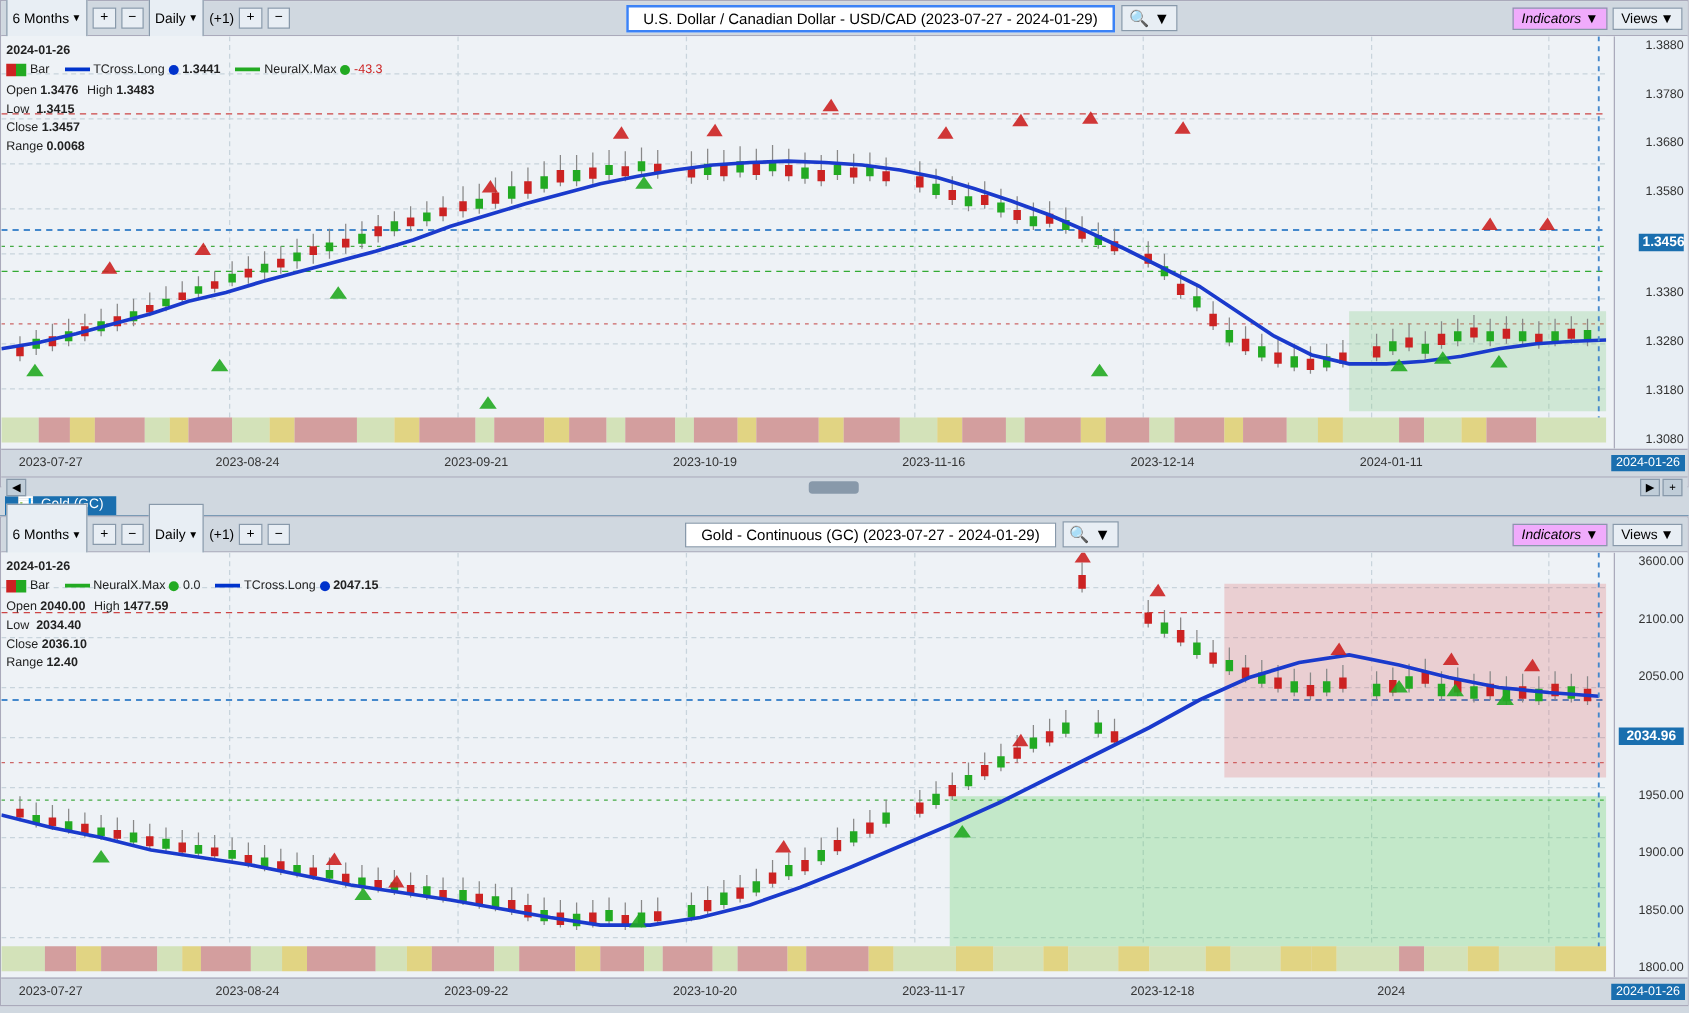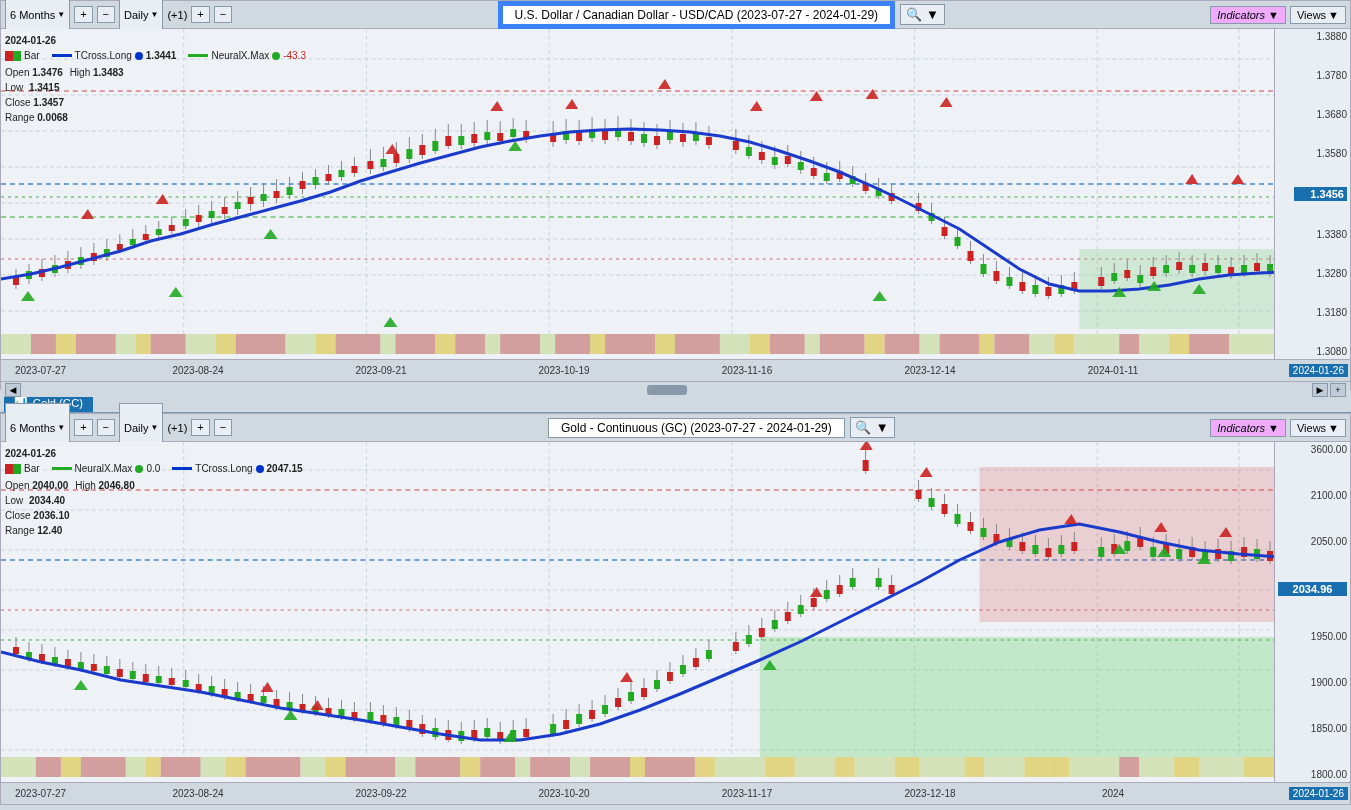--- a/index.html
+++ b/index.html
@@ -16,21 +16,21 @@
     .views-btn { background: #e8eef4; border: 1px solid #8899aa; padding: 2px 6px; font-size: 11px; cursor: pointer; display: flex; align-items: center; gap: 2px; }
 
     .chart-info { position: absolute; top: 4px; left: 4px; z-index: 10; font-size: 10px; line-height: 1.5; color: #222; }
     .chart-info .date { font-weight: bold; }
     .legend { display: flex; gap: 12px; align-items: center; margin-bottom: 2px; }
     .legend-item { display: flex; align-items: center; gap: 3px; }
     .legend-dot { width: 8px; height: 8px; border-radius: 50%; }
     .legend-line { width: 20px; height: 3px; }
 
     .chart-area { position: relative; overflow: hidden; }
-    .price-axis { position: absolute; right: 0; top: 0; bottom: 0; width: 76px; background: #e8eef4; border-left: 1px solid #aab; display: flex; flex-direction: column; justify-content: space-between; padding: 2px 3px; }
+    .price-axis { position: absolute; right: 0; top: 0; bottom: 0; width: 59px; background: #e8eef4; border-left: 1px solid #aab; display: flex; flex-direction: column; justify-content: space-between; padding: 2px 3px; }
     .price-label { font-size: 10px; color: #333; text-align: right; }
     .price-label.current { background: #1a6faf; color: white; padding: 1px 3px; font-weight: bold; text-align: right; font-size: 11px; margin-left: 16px; }
     .price-label.current2 { background: #1a6faf; color: white; padding: 1px 3px; font-weight: bold; text-align: center; font-size: 11px; }
 
     .time-axis { background: #d0d8e0; height: 18px; display: flex; align-items: center; border-top: 1px solid #aab; position: relative; }
     .time-label { position: absolute; font-size: 10px; color: #333; transform: translateX(-50%); }
     .time-label.current-date { background: #1a6faf; color: white; padding: 1px 4px; }
 
     .scroll-bar-area { height: 16px; background: #d0d8e0; border-top: 1px solid #aab; display: flex; align-items: center; padding: 0 4px; gap: 2px; }
     .scroll-thumb { background: #8899aa; height: 10px; width: 40px; border-radius: 3px; }
@@ -49,21 +49,21 @@
 
   <div class="top-bar">
     <button class="dropdown-btn">6 Months</button>
     <button class="icon-btn">+</button>
     <button class="icon-btn">−</button>
     <button class="dropdown-btn">Daily</button>
     <span style="font-size:11px;">(+1)</span>
     <button class="icon-btn">+</button>
     <button class="icon-btn">−</button>
     <div style="flex:1; text-align:center;">
-      <span class="title-box" style="display:inline-block; font-size:12px; padding:2px 12px; background:white; border:5px solid #3b82f6;">U.S. Dollar / Canadian Dollar - USD/CAD (2023-07-27 - 2024-01-29)</span>
+      <span class="title-box" style="display:inline-block; font-size:12px; padding:2px 12px; background:white; border:2px solid #3b82f6;">U.S. Dollar / Canadian Dollar - USD/CAD (2023-07-27 - 2024-01-29)</span>
       <button class="search-btn" style="margin-left:2px; font-size:13px;">🔍 ▼</button>
     </div>
     <button class="indicators-btn">
       <span>Indicators</span> ▼
     </button>
     <button class="views-btn">
       <span>Views</span> ▼
     </button>
   </div>
 
@@ -510,21 +510,21 @@
           </div>
           <div class="legend-item">
             <div class="legend-line" style="background:#0033cc;"></div>
             <span>TCross.Long</span>
             <div class="legend-dot" style="background:#0033cc;"></div>
             <strong>2047.15</strong>
           </div>
         </div>
         <div>
           <span>Open</span> <strong>2040.00</strong>
-          <span style="margin-left:4px;">High</span> <strong>2046.80</strong>
+          <span style="margin-left:4px;">High</span> <strong>1477.59</strong>
         </div>
         <div>
           <span>Low&nbsp;</span> <strong>2034.40</strong>
         </div>
         <div>
           <span>Close</span> <strong>2036.10</strong>
         </div>
         <div>
           <span>Range</span> <strong>12.40</strong>
         </div>

